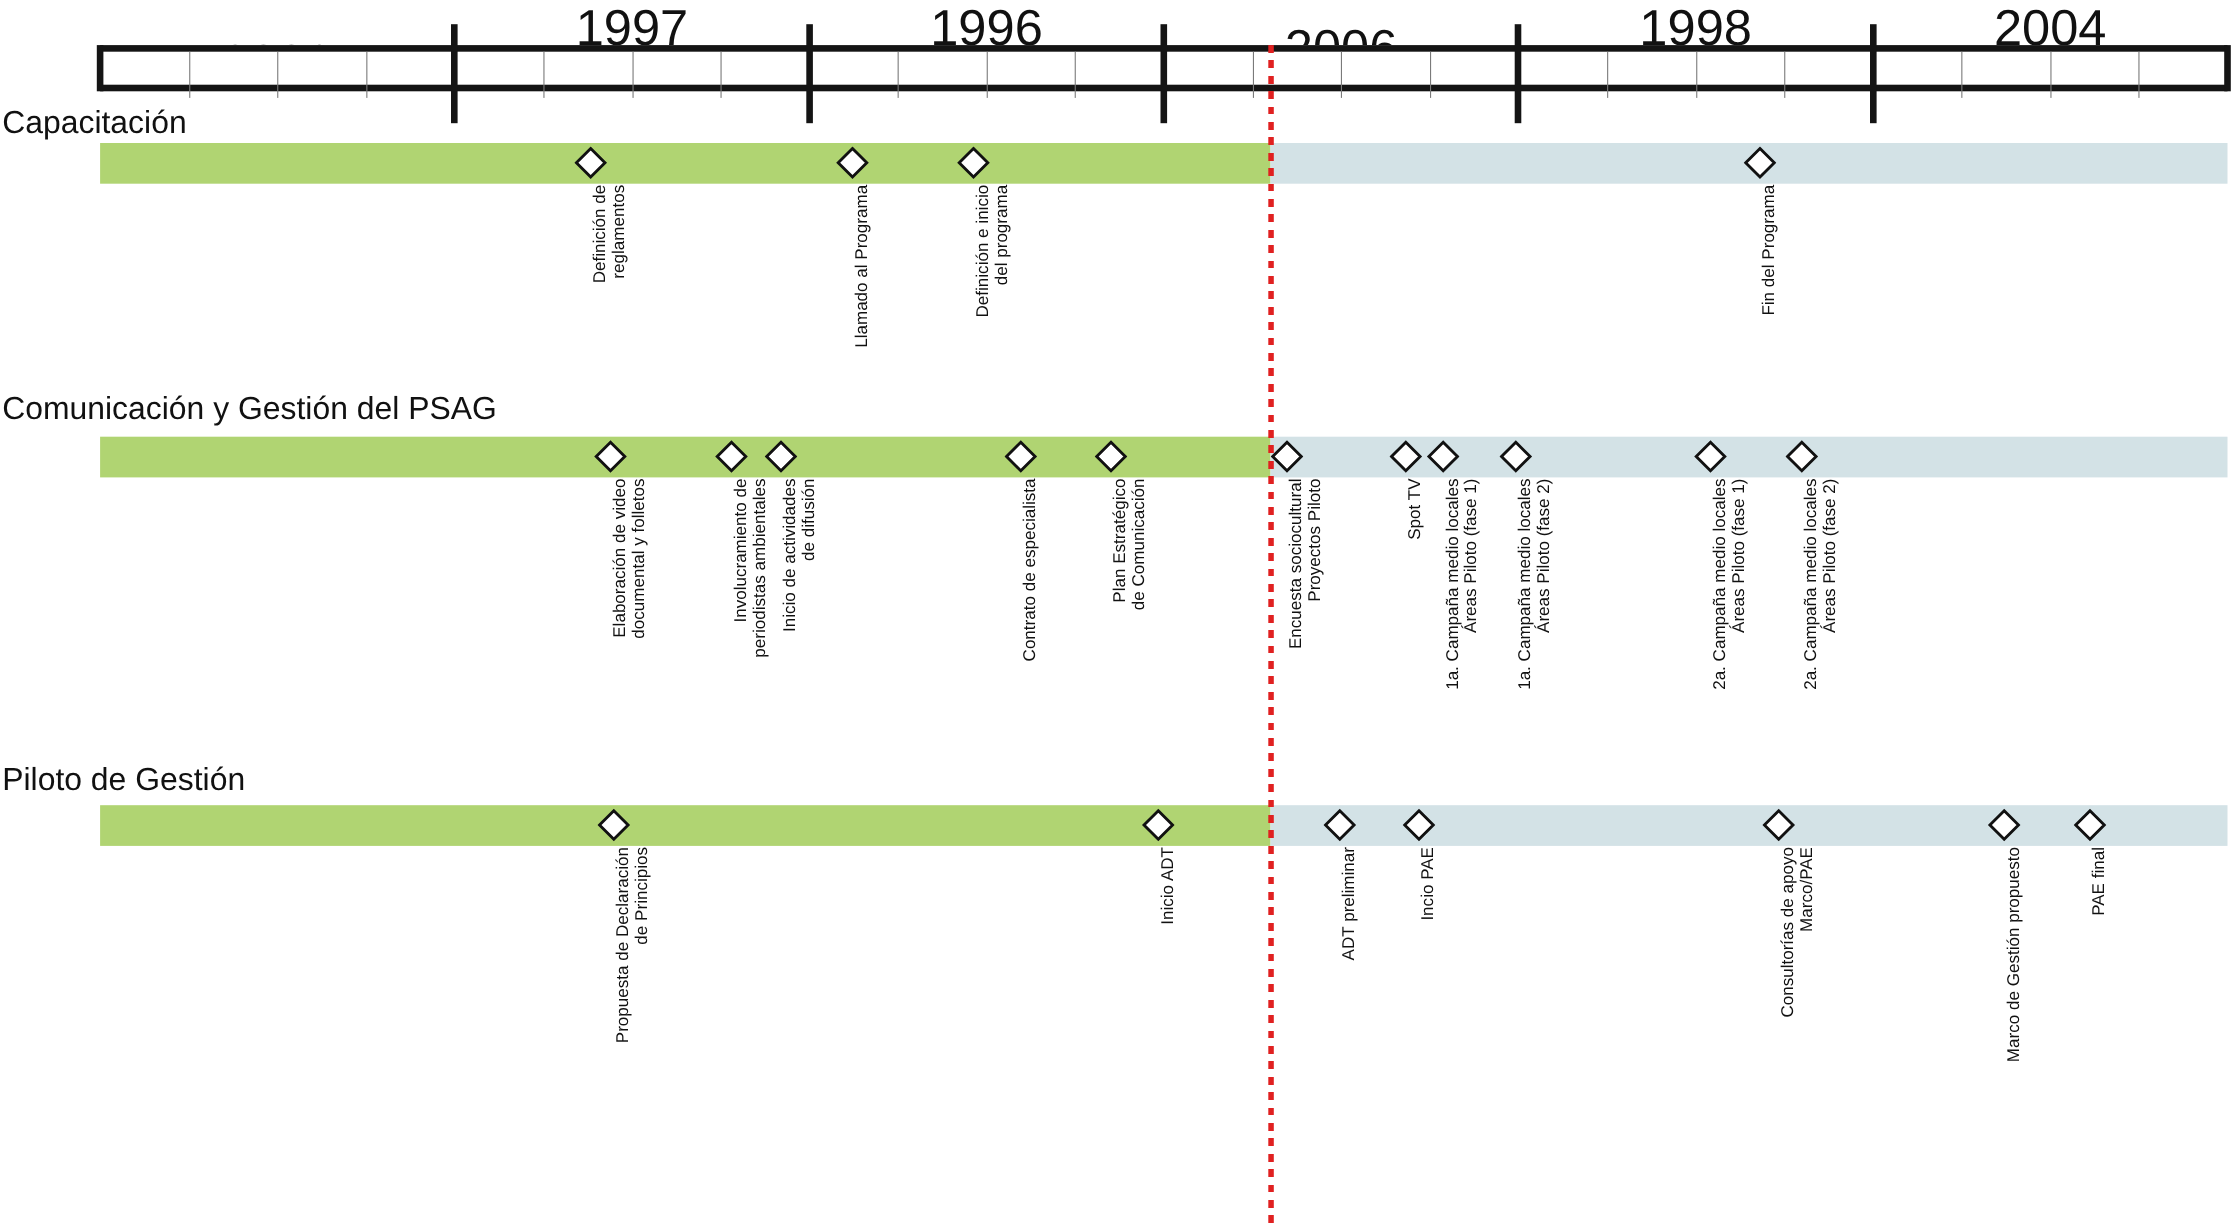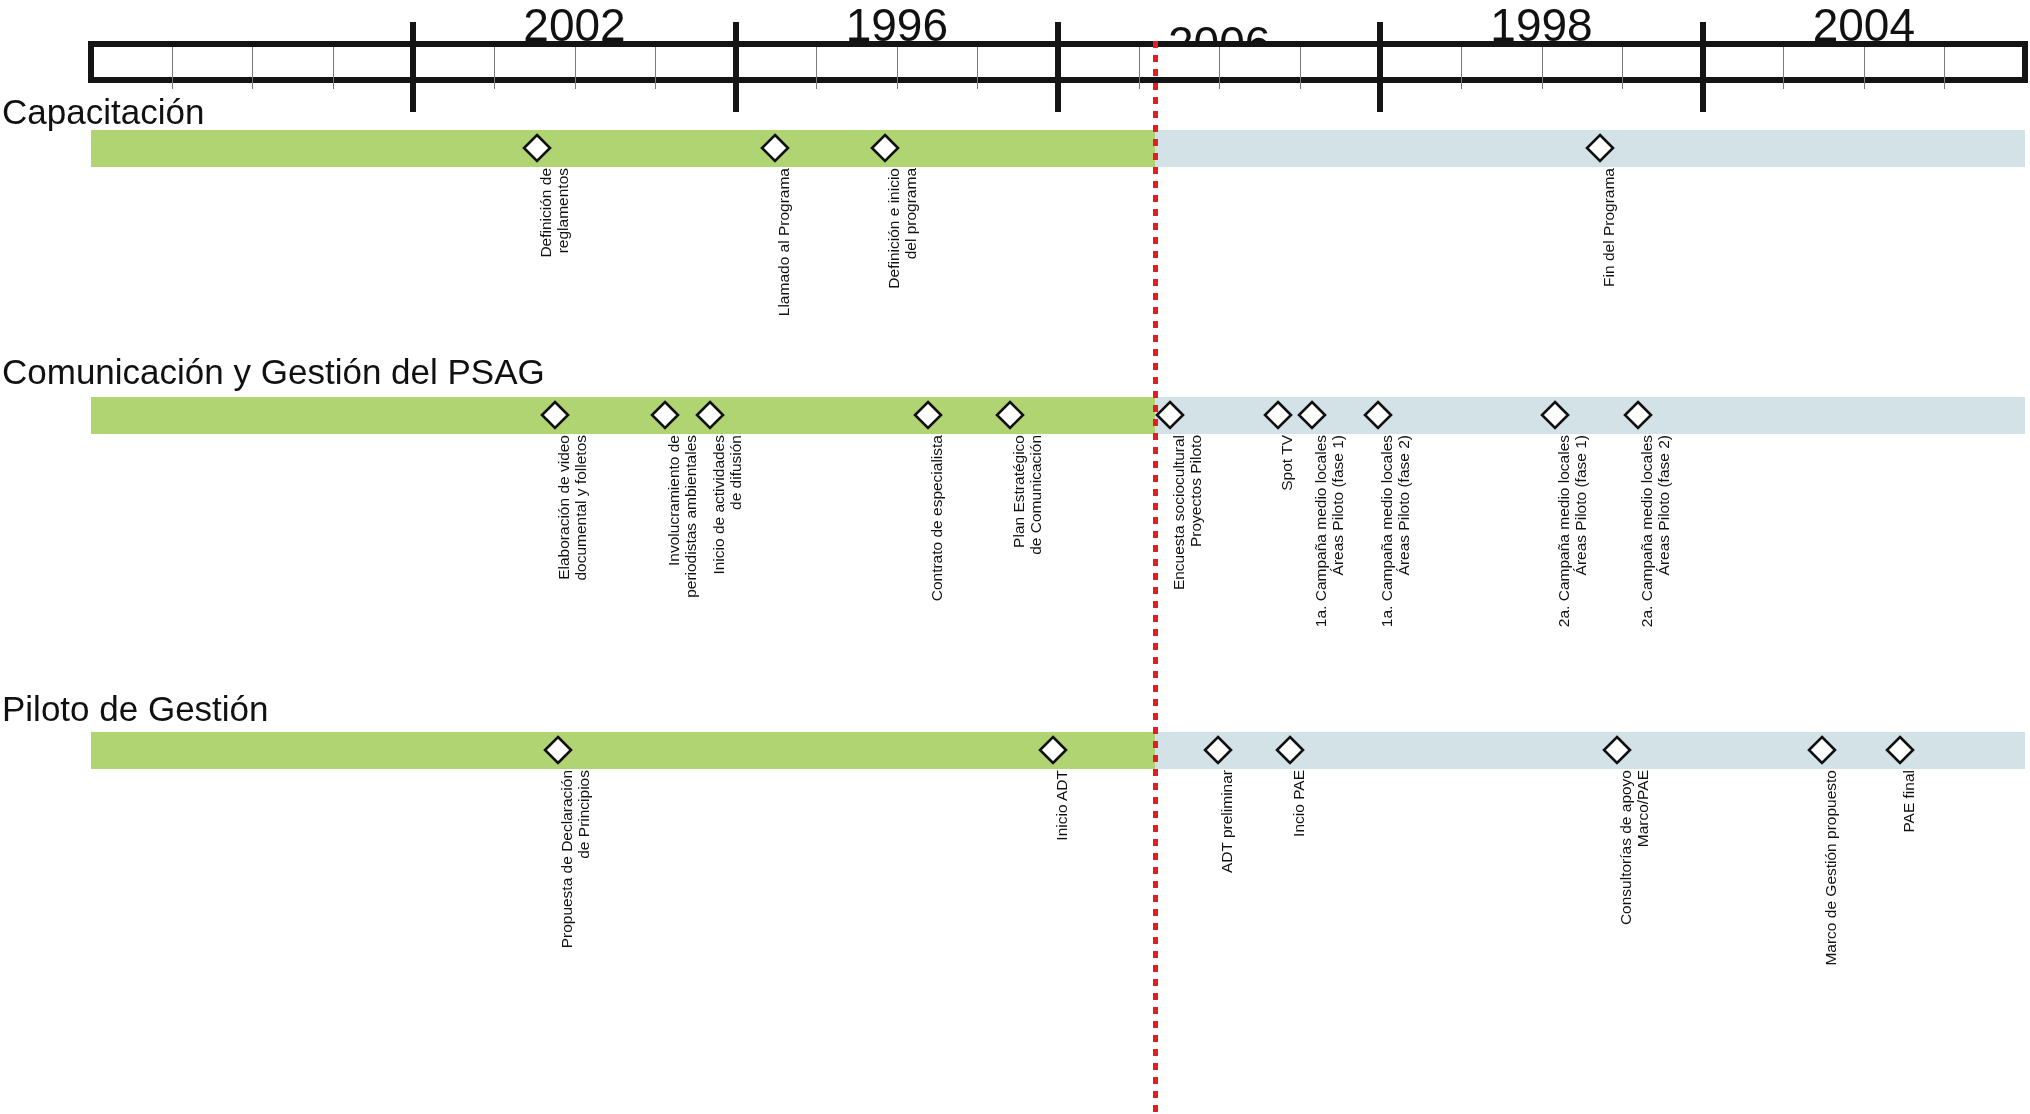--- a/index.html
+++ b/index.html
@@ -17,21 +17,21 @@
         border-top:6px solid #141414;border-bottom:6px solid #141414;
         box-sizing:border-box;background:#fff;}
   .q-tick{position:absolute;top:0;width:1px;height:42px;background:#7a7a7a;}
   .year-tick{position:absolute;width:6px;background:#141414;}
   .axis-cap{position:absolute;width:6px;background:#141414;top:41px;height:42px;}
 
   
   #today-line{position:absolute;left:1153px;top:41px;width:5px;height:1073px;
     background:repeating-linear-gradient(to bottom,#e02020 0px,#e02020 7px,
                rgba(255,255,255,0) 7px,rgba(255,255,255,0) 14px);}
-  .lane-title{position:absolute;left:2px;font-size:35px;line-height:32px;
+  .lane-title{position:absolute;left:2px;font-size:29px;line-height:32px;
               color:#111;white-space:nowrap;}
   .bar-wrap{position:absolute;left:91px;height:37px;width:1934px;}
   .bar-done{position:absolute;left:0;top:0;height:37px;background:#b0d472;}
   .bar-future{position:absolute;top:0;height:37px;background:#d3e2e6;}
 
   
   .ms{position:absolute;width:0;height:0;}
   .ms .dia{position:absolute;left:-15px;top:-15px;width:30px;height:30px;}
   .ms .dia svg{display:block;}
   .ms .mlabel{position:absolute;left:0px;top:20px;
@@ -40,21 +40,21 @@
      text-align:right;}
   .mlabel .l2{display:block;}
 </style>
 </head>
 <body>
 
 <div id="stage">
 
   <div id="year-labels">
       <div class="year-label" style="left: 91px; top: 2px; width: 322.333px; margin-top: 32px;">2003</div>
-      <div class="year-label" style="left: 413.333px; top: 2px; width: 322.333px;">2002</div>
+      <div class="year-label" style="left: 413.333px; top: 2px; width: 322.333px;">1997</div>
       <div class="year-label" style="left: 735.667px; top: 2px; width: 322.333px;">1996</div>
       <div class="year-label" style="left: 1058px; top: 20px; width: 322.333px;">2006</div>
       <div class="year-label" style="left: 1380.33px; top: 2px; width: 322.333px;">1998</div>
       <div class="year-label" style="left: 1702.67px; top: 2px; width: 322.333px;">2004</div>
     </div>
 
   <div id="axis">
       <div class="q-tick" style="left: 80.5833px;"></div>
       <div class="q-tick" style="left: 161.167px;"></div>
       <div class="q-tick" style="left: 241.75px;"></div>

